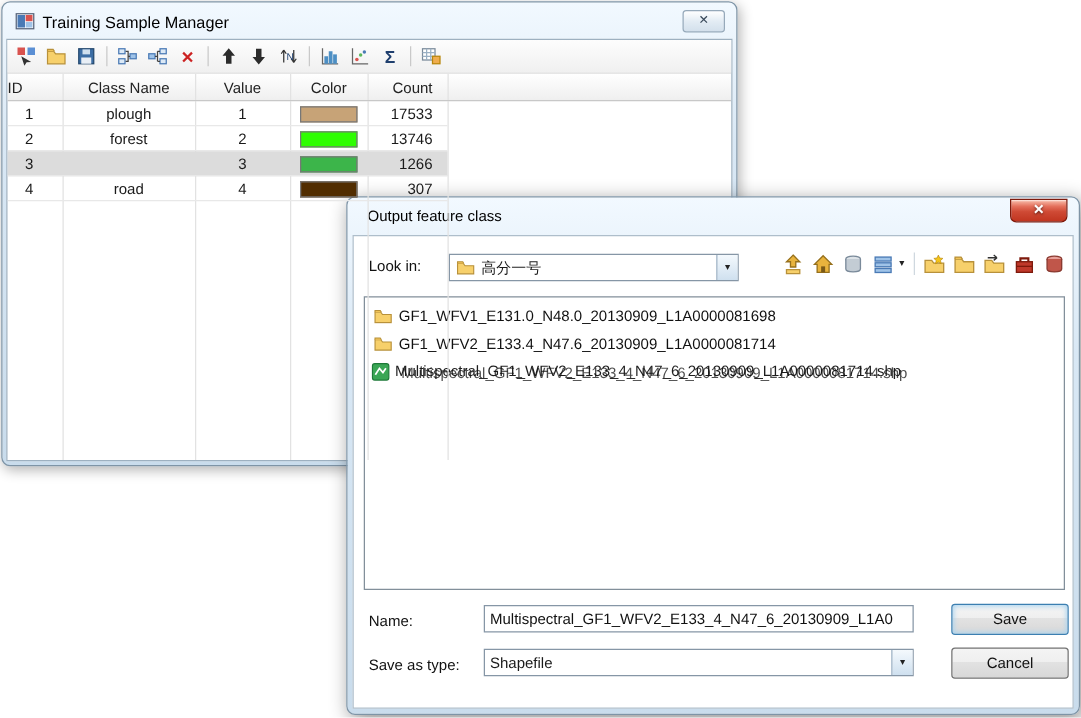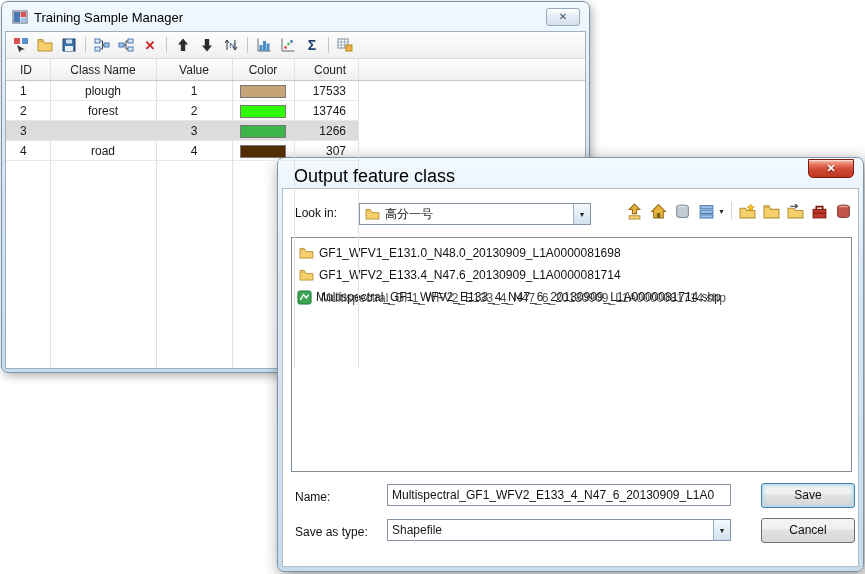--- a/index.html
+++ b/index.html
@@ -18,21 +18,21 @@
     position: absolute;
     border: 1px solid #7e94a6;
     border-radius: 7px;
     background: linear-gradient(180deg, #f2f9ff 0%, #d9e8f5 30%, #c9dcec 100%);
   }
   .tsm-frame { left: 1px; top: 1px; width: 589px; height: 372px; box-shadow: 2px 3px 10px rgba(0,0,0,.30); }
   .dlg-frame { left: 277px; top: 157px; width: 587px; height: 415px; box-shadow: 3px 4px 16px rgba(0,0,0,.45); }
 
   .titlebar { position: absolute; left: 0; top: 0; right: 0; height: 30px; }
   .title-text { position: absolute; left: 32px; top: 8px; font-size: 13px; color: #000; }
-  .dlg-frame .title-text { left: 16px; top: 8px; font-size: 18px; }
+  .dlg-frame .title-text { left: 16px; top: 8px; font-size: 12px; }
   .title-icon { position: absolute; left: 10px; top: 7px; width: 16px; height: 16px; }
 
   .win-close {
     position: absolute; right: 9px; top: 6px;
     width: 34px; height: 18px;
     border: 1px solid #96a9ba; border-radius: 3px;
     background: linear-gradient(#ffffff, #e3ecf4 50%, #d3e0ec);
     color: #39495a; font-size: 10px; line-height: 16px; text-align: center;
     cursor: default;
   }
@@ -235,21 +235,21 @@
         <svg viewBox="0 0 16 16" width="16" height="16">
             <rect x="1" y="2" width="10" height="9" fill="#fff" stroke="#7a8a9a"></rect>
             <path d="M1 5 H11 M1 8 H11 M4.3 2 V11 M7.6 2 V11" stroke="#9ab0c4"></path>
             <rect x="9" y="8" width="6" height="6" fill="#f0ad4e" stroke="#b8860b"></rect>
           </svg>
       </span>
     </div>
 
     <div class="tsm-table">
       <div class="thead">
-        <span class="hcell" style="left:0;width:44px;padding-left:14px;">ID</span>
+        <span class="hcell" style="left:0;width:44px;">ID</span>
         <span class="hcell" style="left:44px;width:106px;text-align:center;">Class Name</span>
         <span class="hcell" style="left:150px;width:76px;text-align:center;">Value</span>
         <span class="hcell" style="left:226px;width:62px;text-align:center;">Color</span>
         <span class="hcell" style="left:288px;width:64px;text-align:right;padding-right:12px;">Count</span>
         <span class="vline" style="left:44px;top:0;bottom:0;"></span>
         <span class="vline" style="left:150px;"></span>
         <span class="vline" style="left:226px;"></span>
         <span class="vline" style="left:288px;"></span>
         <span class="vline" style="left:352px;"></span>
       </div>

